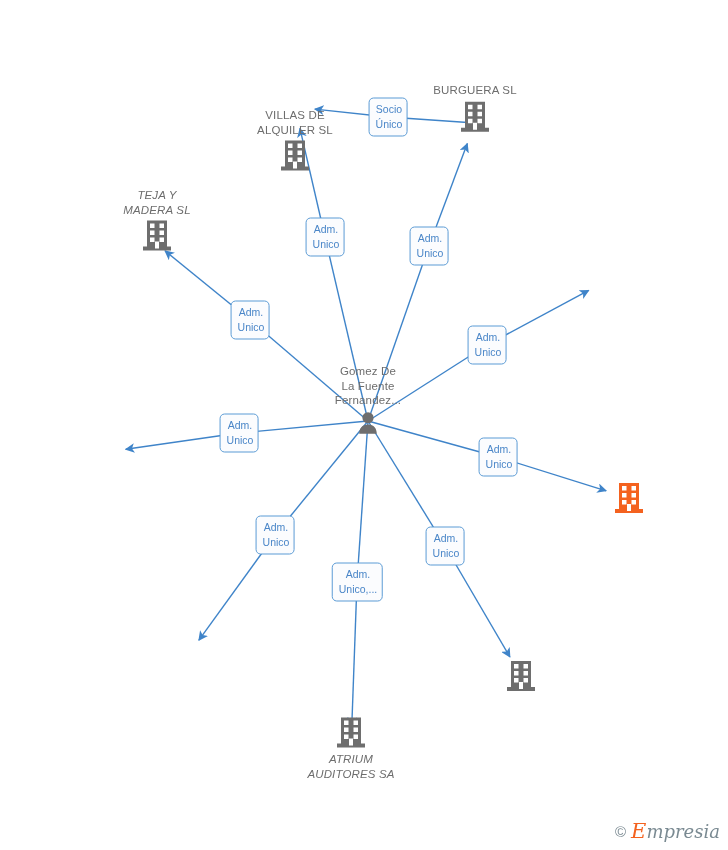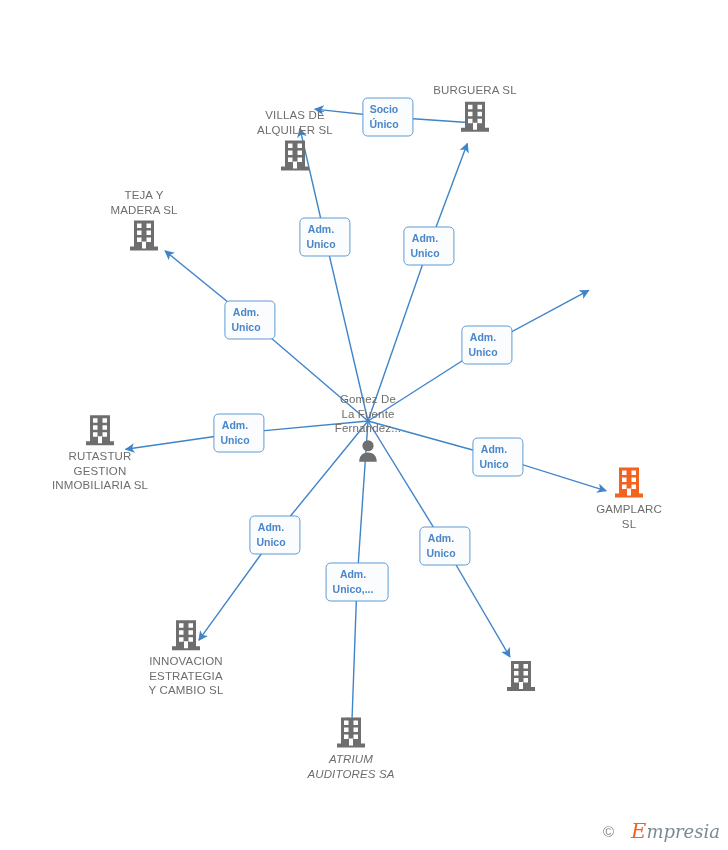--- a/index.html
+++ b/index.html
@@ -47,25 +47,24 @@
 
   .edge-label {
     position: absolute;
     transform: translate(-50%, -50%);
     background: #fbfcfe;
     border: 1.3px solid #5b9bd5;
     border-radius: 5px;
     color: #4a86c8;
     font-size: 10.5px;
     line-height: 15px;
-    padding: 3px 14px 4px 6px;
+    padding: 3px 4px 4px 6px;
     text-align: center;
     white-space: pre-line;
     box-sizing: border-box;
-    font-weight: bold;
   }
   .wmark {
     position: absolute;
     right: 8px;
     bottom: 8px;
     display: flex;
     align-items: center;
     gap: 5px;
     user-select: none;
   }
@@ -73,21 +72,20 @@
     font-size: 15px;
     color: #7c8b93;
     line-height: 1;
   }
   .wmark .brand {
     font-family: "DejaVu Serif", serif;
     font-style: italic;
     font-size: 18px;
     color: #7a8a92;
     line-height: 1;
-    margin-left: 12px;
   }
   .wmark .brand .lead { color: #f4621f; font-size: 21px; }
 </style>
 </head>
 <body>
 
 <div id="canvas">
 
   <svg id="edges" viewBox="0 0 728 850" xmlns="http://www.w3.org/2000/svg">
     <defs>
@@ -155,21 +153,21 @@
           <rect x="8" y="12" width="4.5" height="4.5"></rect>
             <rect x="17.5" y="12" width="4.5" height="4.5"></rect>
           <rect x="8" y="19" width="4.5" height="4.5"></rect>
             <rect x="17.5" y="19" width="4.5" height="4.5"></rect>
           <rect x="13" y="23" width="4" height="7"></rect>
         </g>
       </svg>
     </span>
   </div>
 
-  <div class="node label-above" style="left:144px; top:220px;">
+  <div class="node label-above" style="left:157px; top:220px;font-style:italic;">
     <span class="node-label">TEJA Y
 MADERA SL</span>
     <span class="icon-wrap">
       <svg width="30" height="34" viewBox="0 0 30 34" aria-hidden="true">
         <g fill="#6e6e6e">
             <rect x="5" y="2" width="20" height="28"></rect>
             <rect x="1" y="28" width="28" height="4"></rect>
           </g>
         <g fill="#ffffff">
           <rect x="8" y="5" width="4.5" height="4.5"></rect>
@@ -178,87 +176,41 @@
             <rect x="17.5" y="12" width="4.5" height="4.5"></rect>
           <rect x="8" y="19" width="4.5" height="4.5"></rect>
             <rect x="17.5" y="19" width="4.5" height="4.5"></rect>
           <rect x="13" y="23" width="4" height="7"></rect>
         </g>
       </svg>
     </span>
   </div>
 
 
-  <div class="node label-below" style="left:100px; top:453px;">
-    <span class="icon-wrap">
-      <svg width="30" height="34" viewBox="0 0 30 34" aria-hidden="true">
-        <g fill="#6e6e6e">
-            <rect x="5" y="2" width="20" height="28"></rect>
-            <rect x="1" y="28" width="28" height="4"></rect>
-          </g>
-        <g fill="#ffffff">
-          <rect x="8" y="5" width="4.5" height="4.5"></rect>
-            <rect x="17.5" y="5" width="4.5" height="4.5"></rect>
-          <rect x="8" y="12" width="4.5" height="4.5"></rect>
-            <rect x="17.5" y="12" width="4.5" height="4.5"></rect>
-          <rect x="8" y="19" width="4.5" height="4.5"></rect>
-            <rect x="17.5" y="19" width="4.5" height="4.5"></rect>
-          <rect x="13" y="23" width="4" height="7"></rect>
-        </g>
-      </svg>
-    </span>
-    <span class="node-label">RUTASTUR
-GESTION
-INMOBILIARIA SL</span>
-  </div>
 
   <div class="node label-below" style="left:629px; top:498px;">
     <span class="icon-wrap">
       <svg width="30" height="34" viewBox="0 0 30 34" aria-hidden="true">
         <g fill="#f4621f">
             <rect x="5" y="2" width="20" height="28"></rect>
             <rect x="1" y="28" width="28" height="4"></rect>
           </g>
         <g fill="#ffffff">
           <rect x="8" y="5" width="4.5" height="4.5"></rect>
             <rect x="17.5" y="5" width="4.5" height="4.5"></rect>
           <rect x="8" y="12" width="4.5" height="4.5"></rect>
             <rect x="17.5" y="12" width="4.5" height="4.5"></rect>
           <rect x="8" y="19" width="4.5" height="4.5"></rect>
             <rect x="17.5" y="19" width="4.5" height="4.5"></rect>
           <rect x="13" y="23" width="4" height="7"></rect>
         </g>
       </svg>
     </span>
-    <span class="node-label">GAMPLARC
-SL</span>
-  </div>
-
-  <div class="node label-below" style="left:186px; top:658px;">
-    <span class="icon-wrap">
-      <svg width="30" height="34" viewBox="0 0 30 34" aria-hidden="true">
-        <g fill="#6e6e6e">
-            <rect x="5" y="2" width="20" height="28"></rect>
-            <rect x="1" y="28" width="28" height="4"></rect>
-          </g>
-        <g fill="#ffffff">
-          <rect x="8" y="5" width="4.5" height="4.5"></rect>
-            <rect x="17.5" y="5" width="4.5" height="4.5"></rect>
-          <rect x="8" y="12" width="4.5" height="4.5"></rect>
-            <rect x="17.5" y="12" width="4.5" height="4.5"></rect>
-          <rect x="8" y="19" width="4.5" height="4.5"></rect>
-            <rect x="17.5" y="19" width="4.5" height="4.5"></rect>
-          <rect x="13" y="23" width="4" height="7"></rect>
-        </g>
-      </svg>
-    </span>
-    <span class="node-label">INNOVACION
-ESTRATEGIA
-Y CAMBIO SL</span>
-  </div>
+  </div>
+
 
   <div class="node label-below" style="left:521px; top:676px;">
     <span class="icon-wrap">
       <svg width="30" height="34" viewBox="0 0 30 34" aria-hidden="true">
         <g fill="#6e6e6e">
             <rect x="5" y="2" width="20" height="28"></rect>
             <rect x="1" y="28" width="28" height="4"></rect>
           </g>
         <g fill="#ffffff">
           <rect x="8" y="5" width="4.5" height="4.5"></rect>
@@ -288,21 +240,21 @@
           <rect x="8" y="19" width="4.5" height="4.5"></rect>
             <rect x="17.5" y="19" width="4.5" height="4.5"></rect>
           <rect x="13" y="23" width="4" height="7"></rect>
         </g>
       </svg>
     </span>
     <span class="node-label">ATRIUM
 AUDITORES SA</span>
   </div>
 
-  <div class="node label-above" style="left:368px; top:400px;margin-top:28px;">
+  <div class="node label-above" style="left:368px; top:400px;">
     <span class="node-label">Gomez De
 La Fuente
 Fernandez...</span>
     <span class="icon-wrap">
       <svg width="26" height="26" viewBox="0 0 26 26" aria-hidden="true">
         <circle cx="13" cy="7.5" r="5.6" fill="#6e6e6e"></circle>
         <path d="M13 14.2 c-6 0-8.8 4.2-8.8 9.3 h17.6 c0-5.1-2.8-9.3-8.8-9.3 z" fill="#6e6e6e"></path>
       </svg>
     </span>
   </div>

